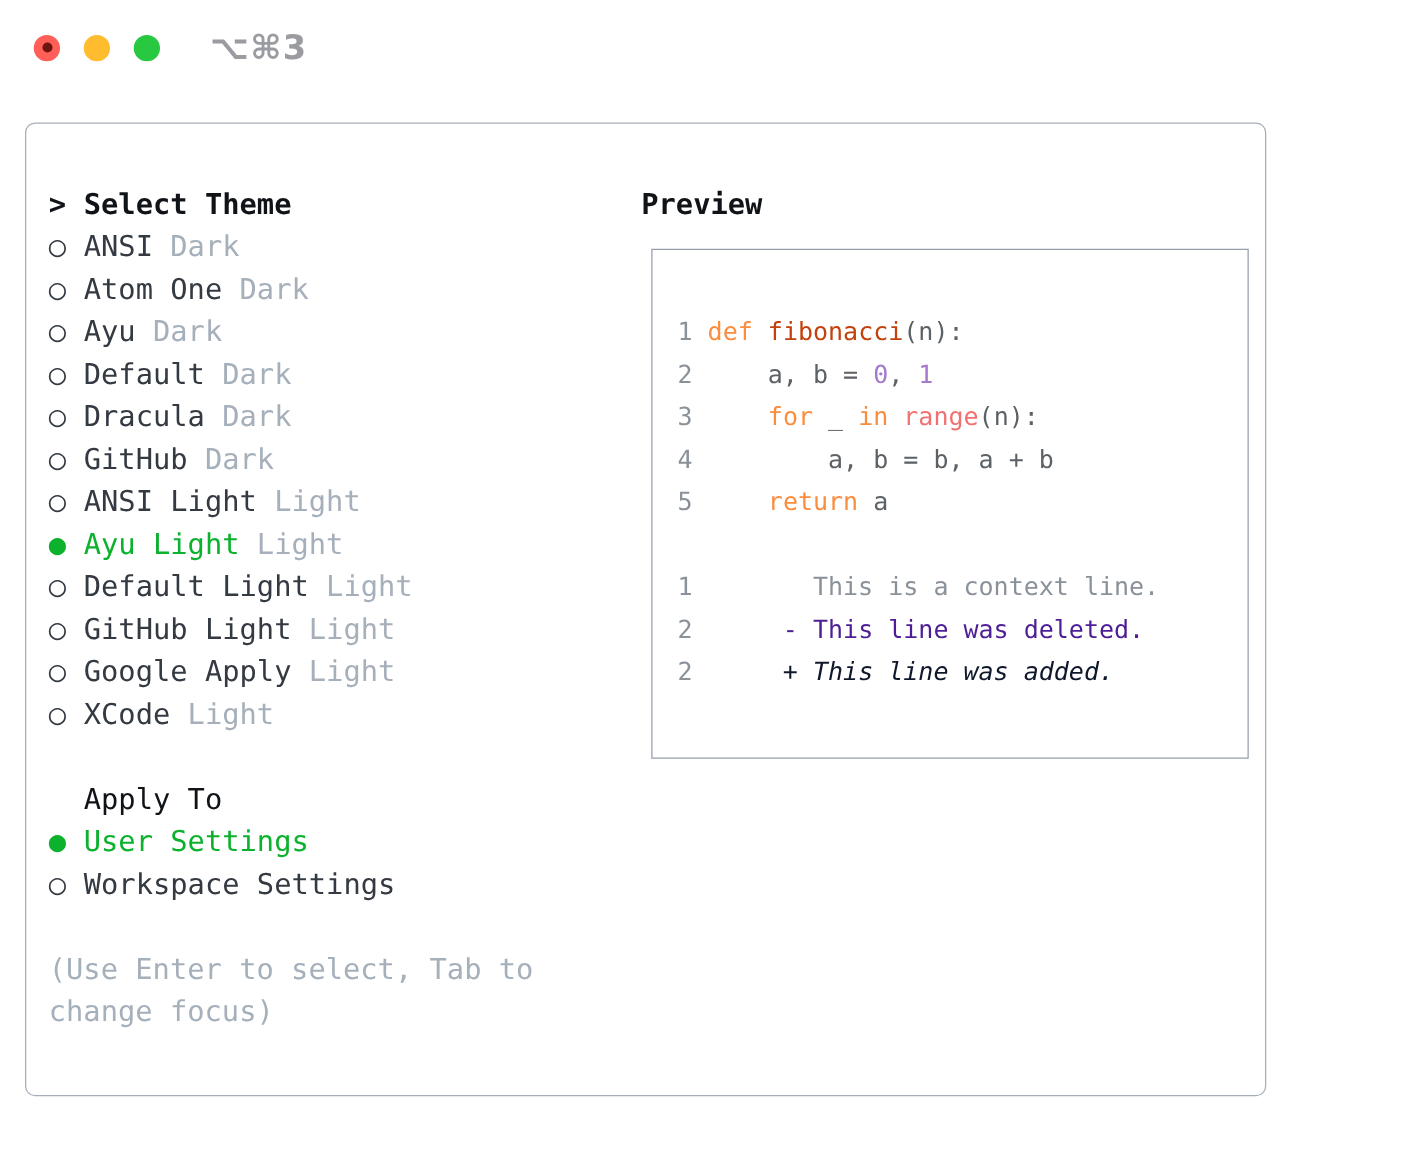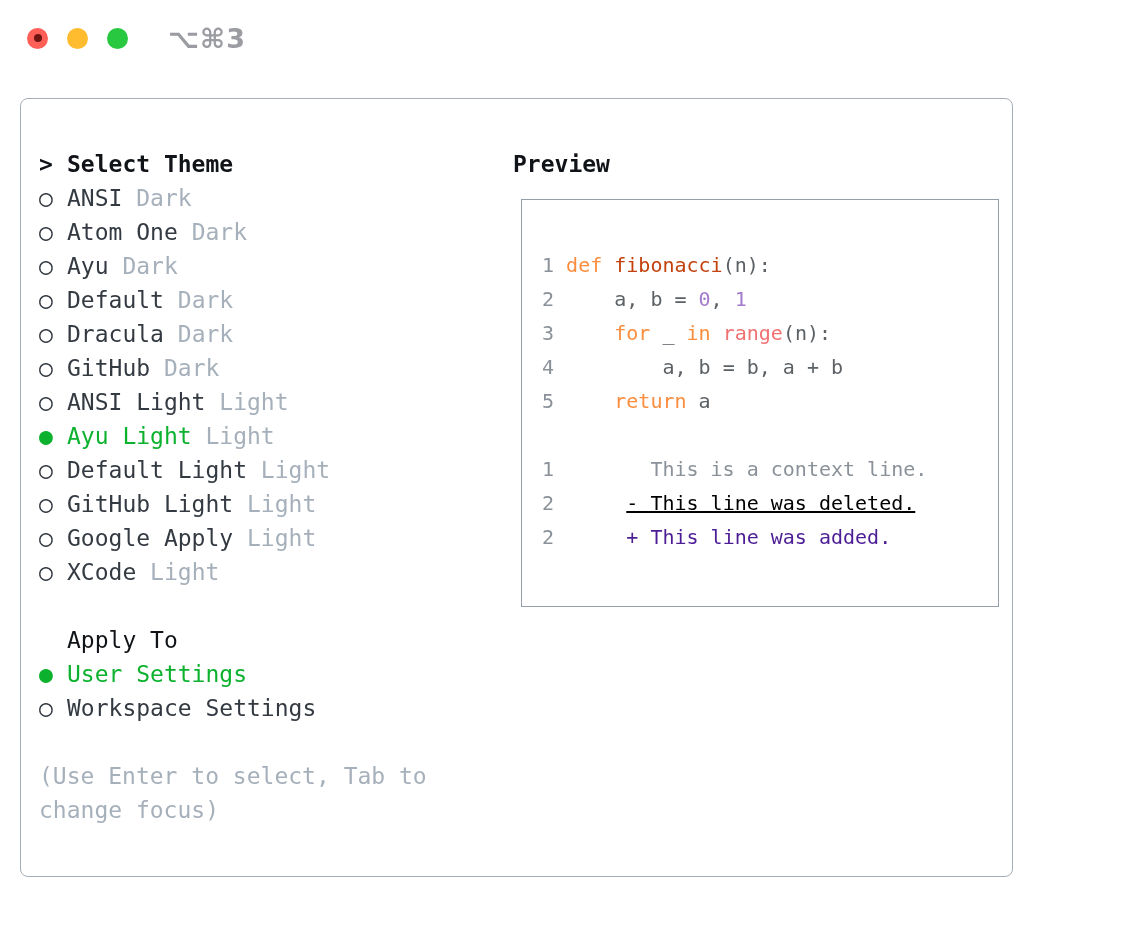--- a/index.html
+++ b/index.html
@@ -204,20 +204,20 @@
       <div class="preview-label">Preview</div>
       <div class="preview-box">
         <div>
             <div class="code-line"><span style="color: rgb(138, 145, 153);">1 </span><span style="color: rgb(250, 141, 62);">def </span><span style="color: #c2410c;">fibonacci</span><span style="color: rgb(92, 97, 102);">(n):</span></div>
             <div class="code-line"><span style="color: rgb(138, 145, 153);">2 </span><span style="color: rgb(92, 97, 102);">    a, b = </span><span style="color: rgb(163, 122, 204);">0</span><span style="color: rgb(92, 97, 102);">, </span><span style="color: rgb(163, 122, 204);">1</span></div>
             <div class="code-line"><span style="color: rgb(138, 145, 153);">3 </span><span style="color: rgb(92, 97, 102);">    </span><span style="color: rgb(250, 141, 62);">for</span><span style="color: rgb(92, 97, 102);"> _ </span><span style="color: rgb(250, 141, 62);">in</span><span style="color: rgb(92, 97, 102);"> </span><span style="color: rgb(240, 113, 113);">range</span><span style="color: rgb(92, 97, 102);">(n):</span></div>
             <div class="code-line"><span style="color: rgb(138, 145, 153);">4 </span><span style="color: rgb(92, 97, 102);">        a, b = b, a + b</span></div>
             <div class="code-line"><span style="color: rgb(138, 145, 153);">5 </span><span style="color: rgb(92, 97, 102);">    </span><span style="color: rgb(250, 141, 62);">return</span><span style="color: rgb(92, 97, 102);"> a</span></div>
             <div class="code-line"></div>
             <div class="code-line"><span style="color: rgb(138, 145, 153);">1</span><span style="color: rgb(138, 145, 153);">        This is a context line.</span></div>
-            <div class="code-line"><span style="color: rgb(138, 145, 153);">2</span><span style="color: rgb(92, 97, 102);">      </span><span style="color: #000000; text-decoration: underline;">- This line was deleted.</span></div>
-            <div class="code-line"><span style="color: rgb(138, 145, 153);">2</span><span style="color: rgb(92, 97, 102);">      </span><span style="color: #4c1d95;">+ This line was added.</span></div>
+            <div class="code-line"><span style="color: rgb(138, 145, 153);">2</span><span style="color: rgb(92, 97, 102);">      </span><span style="color: #4c1d95;">- This line was deleted.</span></div>
+            <div class="code-line"><span style="color: rgb(138, 145, 153);">2</span><span style="color: rgb(92, 97, 102);">      </span><span style="color: #0f172a; font-style: italic;">+ This line was added.</span></div>
           </div>
       </div>
     </div>
 
   </div>
 </div>
 
 </body></html>

